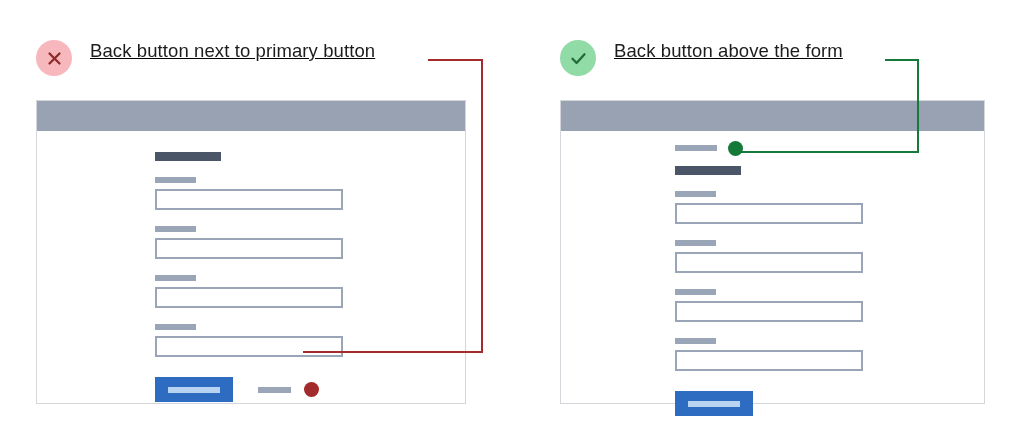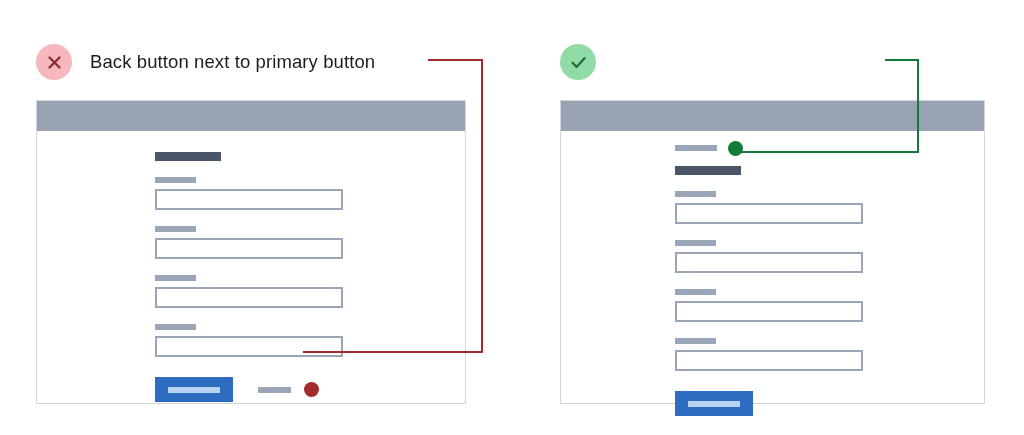--- a/index.html
+++ b/index.html
@@ -31,22 +31,23 @@
   }
   .example-left  { left: 36px;  width: 450px; }
   .example-right { left: 560px; width: 440px; }
 
   
   .caption {
     position: absolute;
     top: 40px;
     left: 0;
     display: flex;
-    align-items: center;
+    align-items: flex-start;
     height: 44px;
+    text-decoration: underline;
   }
   .status-badge {
     width: 36px;
     height: 36px;
     border-radius: 50%;
     display: flex;
     align-items: center;
     justify-content: center;
     flex: 0 0 auto;
   }
@@ -220,20 +221,21 @@
 </div>
 
 <div class="example example-right">
 
   <div class="caption">
     <span class="status-badge good">
       <svg width="21" height="21" viewBox="0 0 21 21" aria-hidden="true">
         <path d="M4.5 10.8 L8.6 15 L16.5 6.3" fill="none" stroke="#1f6b3a" stroke-width="2.3" stroke-linecap="round" stroke-linejoin="round"></path>
       </svg>
     </span>
+    <span class="caption-text">Back button above the form</span>
   </div>
 
   <div class="wire-card right">
     <div class="wire-header"></div>
     <div class="wire-body">
       <div class="form-area right">
 
         <div class="back-row-top">
           <div class="back-link-top"></div>
           <span class="dot green"></span>

